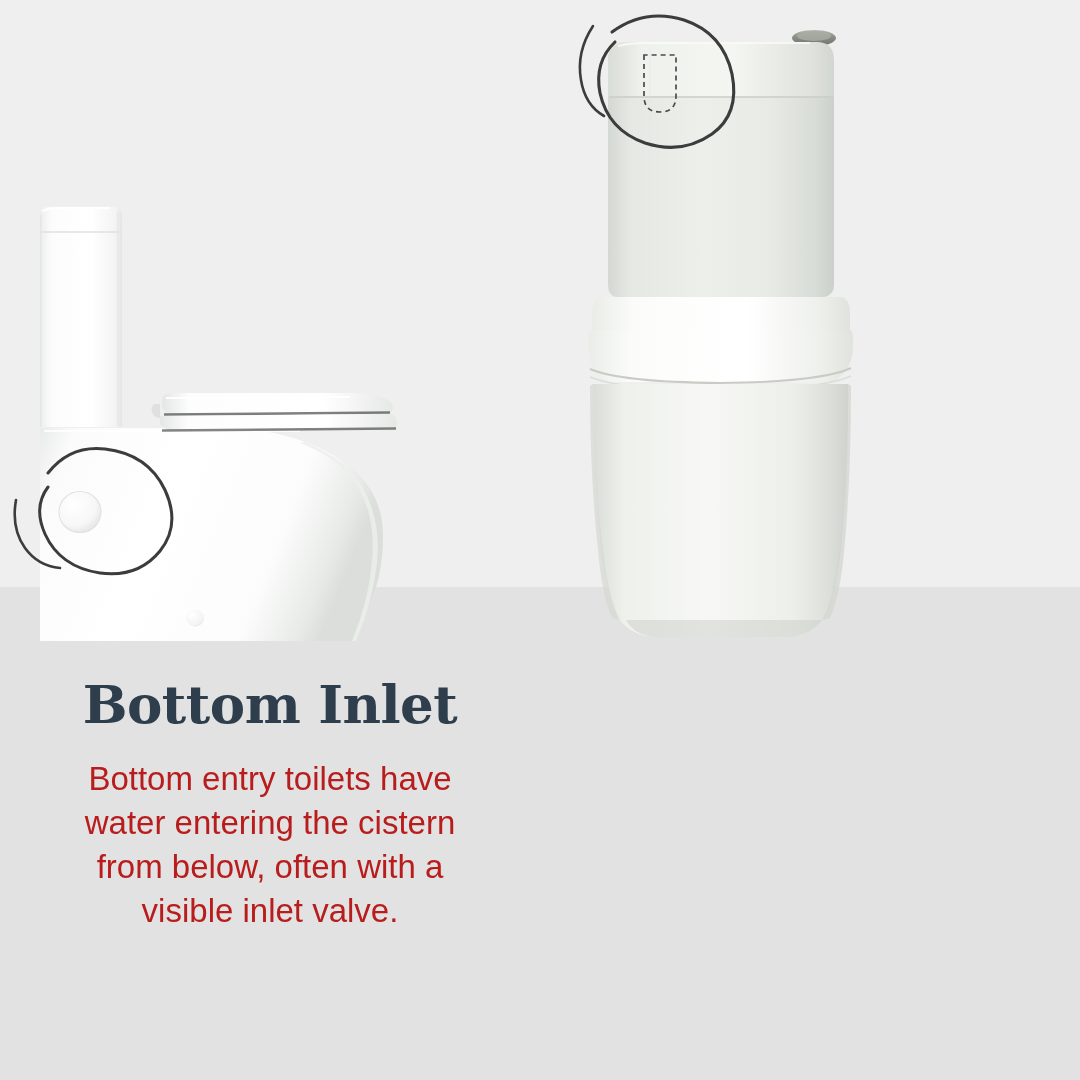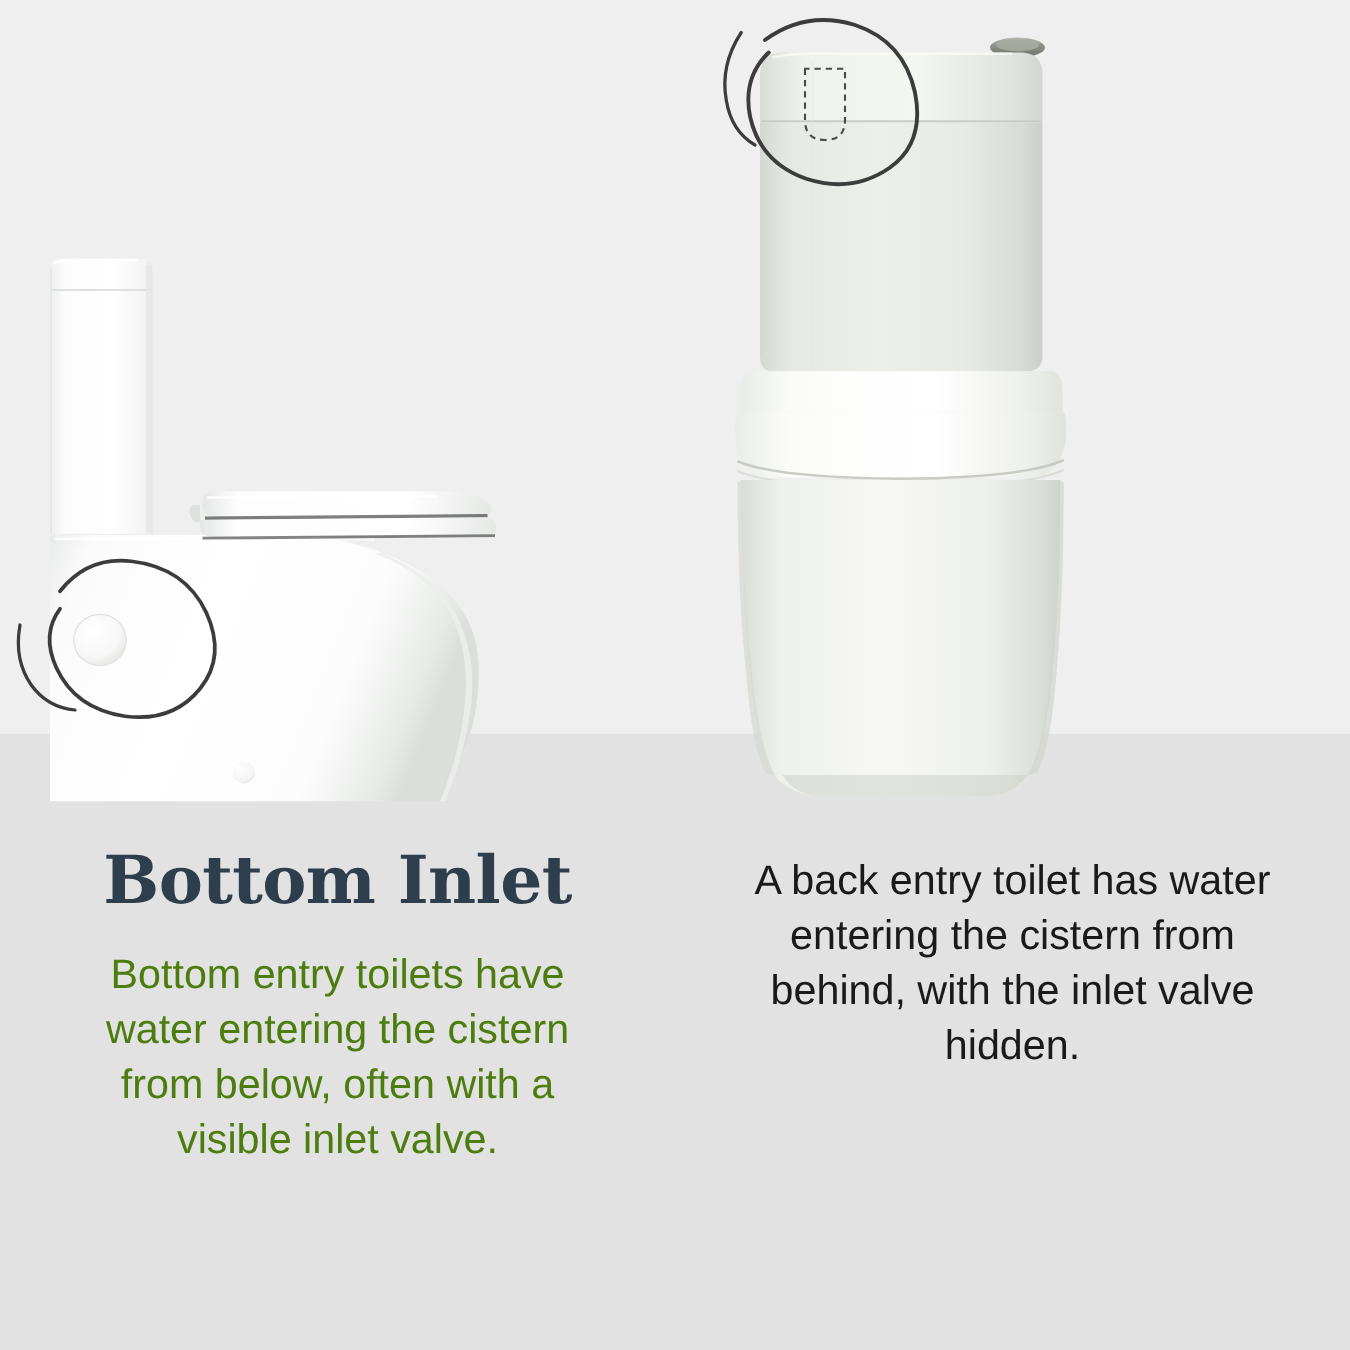--- a/index.html
+++ b/index.html
@@ -281,20 +281,19 @@
       </g>
     </svg>
   </div>
 
 </div>
 
 <div id="captions">
 
   <div class="col">
     <div class="col-title" style="color: rgb(47, 62, 76);">Bottom Inlet</div>
-    <div class="col-body" style="color: #4d7c0f;">Bottom entry toilets have water entering the cistern from below, often with a visible inlet valve.</div>
+    <div class="col-body" style="color: #b91c1c;">Bottom entry toilets have water entering the cistern from below, often with a visible inlet valve.</div>
   </div>
 
   <div class="col">
-    <div class="col-body" style="color: rgb(26, 26, 26);">A back entry toilet has water entering the cistern from behind, with the inlet valve hidden.</div>
   </div>
 
 </div>
 
 </body></html>

